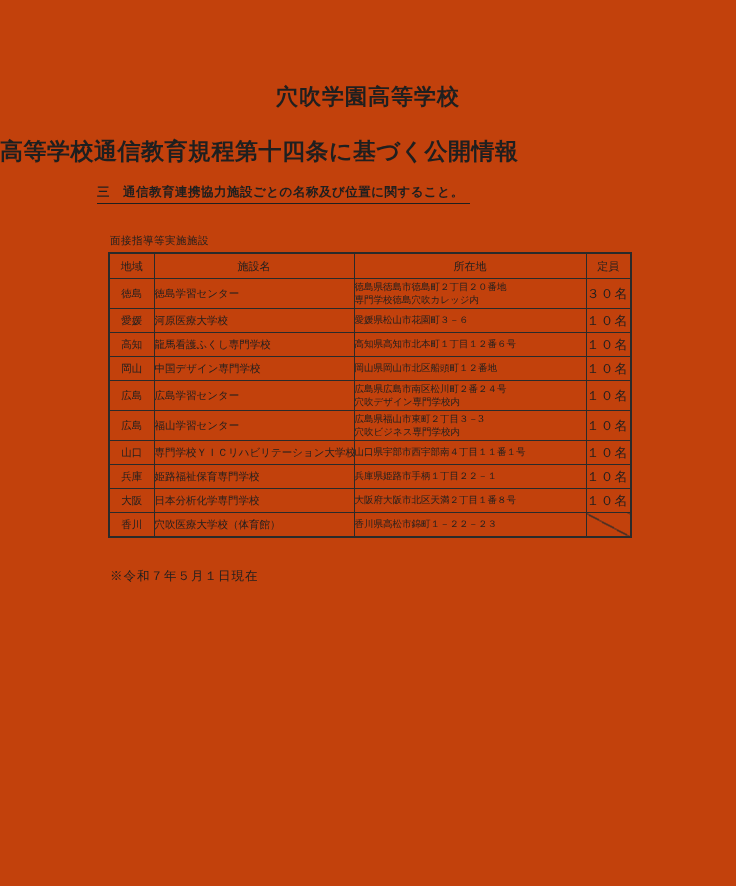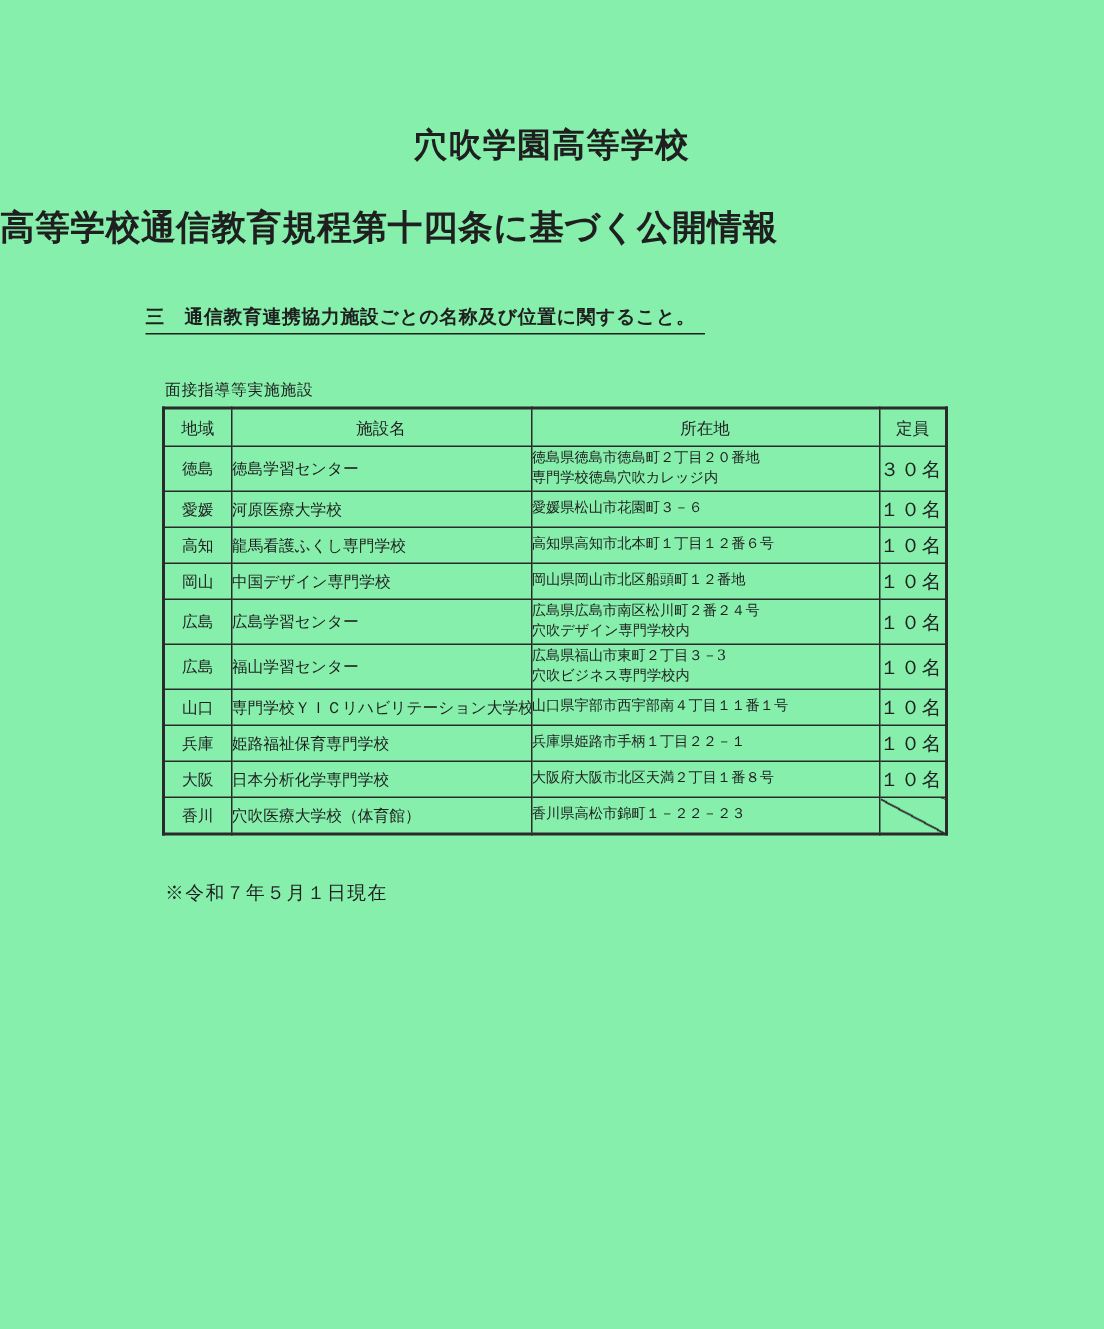--- a/index.html
+++ b/index.html
@@ -1,30 +1,30 @@
 <!DOCTYPE html>
 <html><head>
 <meta charset="utf-8">
 <style>
   html,body{margin:0;padding:0;background:#e8e8e8;}
   .page{
-    width:736px;height:886px;background:#86efac;margin:0 auto;
+    width:736px;height:886px;background:#c2410c;margin:0 auto;
     font-family:"DejaVu Serif","Liberation Serif",serif;color:#1f1f1f;
     box-sizing:border-box;overflow:hidden;
   }
   .doc-title{
     margin:0;padding-top:82px;text-align:center;
     font-size:22px;font-weight:bold;letter-spacing:1px;
   }
   .doc-subtitle{
     margin:24px 0 0 0;text-align:left;
     font-size:23px;font-weight:bold;letter-spacing:0.5px;
   }
   .section-heading{
-    margin:36px 0 0 97px;width:fit-content;
+    margin:17px 0 0 97px;width:fit-content;
     font-size:12.5px;font-weight:bold;letter-spacing:0.5px;
     border-bottom:1.5px solid #1f1f1f;padding:0 6px 2px 0;
   }
   .table-caption{
     margin:30px 16px 4px 110px;font-size:10.5px;letter-spacing:0.5px;font-family:Liberation Serif, serif;
   }
   table.facilities{
     border-collapse:collapse;margin-left:108px;
     table-layout:fixed;width:522px;
     border:2px solid #2a2a2a;

